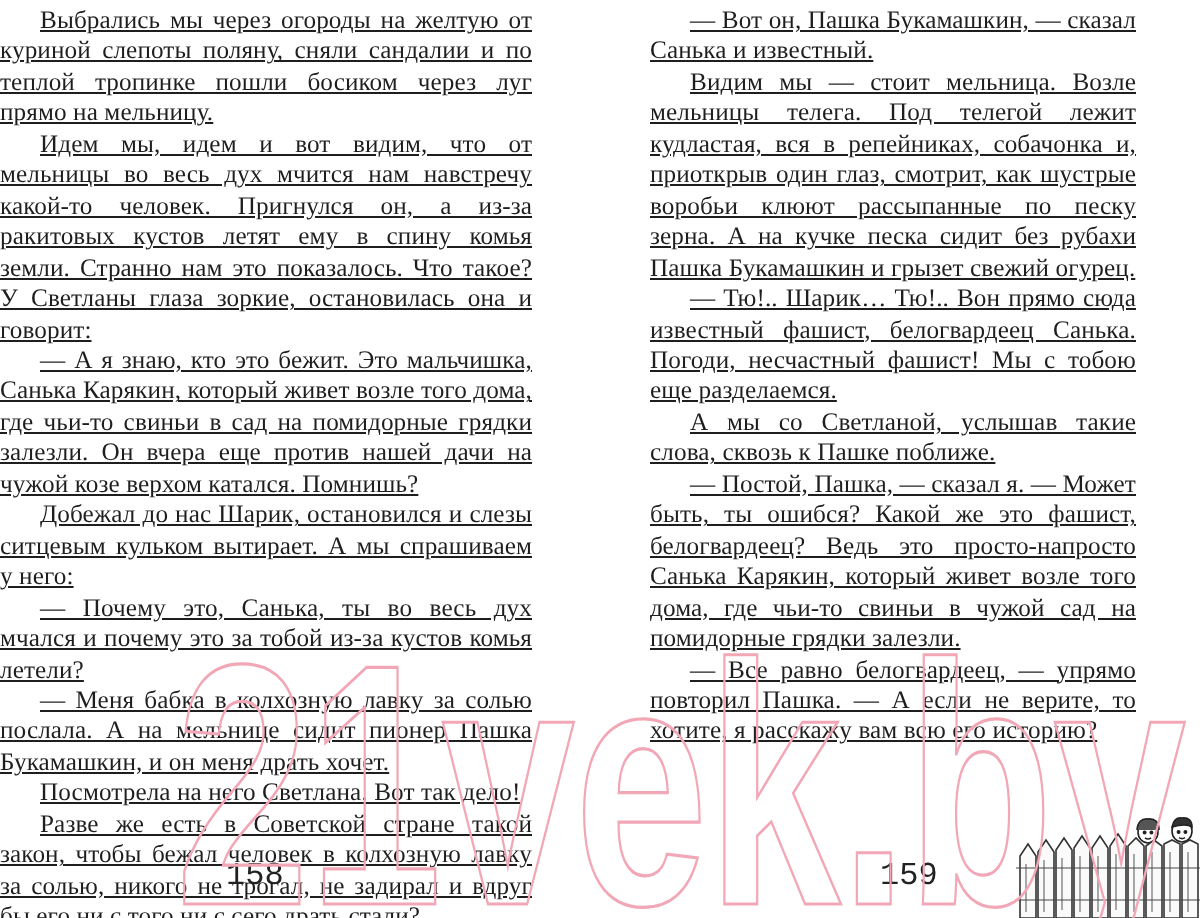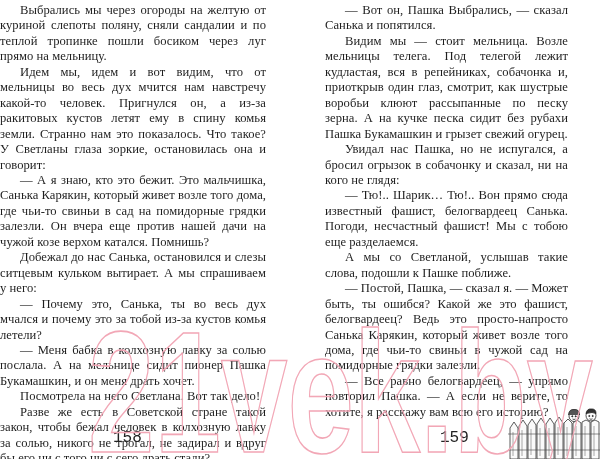--- a/index.html
+++ b/index.html
@@ -32,20 +32,21 @@
       text-align: justify;
       hyphens: manual;
       letter-spacing: 0.05px;
     }
     .page-left .text-block { left: 0; width: 266px; }
     .page-right .text-block { left: 25px; width: 243px; }
 
     .para {
       margin: 0;
       text-indent: 20px;
+      text-decoration: underline;
     }
 
     .page-number {
       position: absolute;
       top: 429px;
       font-family: Liberation Mono, monospace;
       font-size: 16px;
       color: #222;
     }
     .page-left .page-number { left: 113px; }
@@ -73,37 +74,36 @@
     }
   </style>
 </head>
 <body>
 
 <div class="page page-left">
   <div class="text-block">
     <p class="para">Выбрались мы через огороды на желтую от куриной слепоты поляну, сняли сандалии и по теплой тропинке пошли босиком через луг прямо на мельницу.</p>
     <p class="para">Идем мы, идем и вот видим, что от мельницы во весь дух мчится нам навстречу какой-то человек. Пригнулся он, а из-за ракитовых кустов летят ему в спину комья земли. Странно нам это показалось. Что такое? У Светланы глаза зоркие, остановилась она и говорит:</p>
     <p class="para">— А я знаю, кто это бежит. Это мальчишка, Санька Карякин, который живет возле того дома, где чьи-то свиньи в сад на помидорные грядки залезли. Он вчера еще против нашей дачи на чужой козе верхом катался. Помнишь?</p>
-    <p class="para">Добежал до нас Санька, остановился и слезы ситцевым кульком вытирает. А мы спрашиваем у него:</p>
+    <p class="para">Добежал до нас Шарик, остановился и слезы ситцевым кульком вытирает. А мы спрашиваем у него:</p>
     <p class="para">— Почему это, Санька, ты во весь дух мчался и почему это за тобой из-за кустов комья летели?</p>
     <p class="para">— Меня бабка в колхозную лавку за солью послала. А на мельнице сидит пионер Пашка Букамашкин, и он меня драть хочет.</p>
     <p class="para">Посмотрела на него Светлана. Вот так дело!</p>
     <p class="para">Разве же есть в Советской стране такой закон, чтобы бежал человек в колхозную лавку за солью, никого не трогал, не задирал и вдруг бы его ни с того ни с сего драть стали?</p>
 
   </div>
   <div class="page-number">158</div>
 </div>
 
 <div class="page page-right">
   <div class="text-block">
-    <p class="para">— Вот он, Пашка Выбрались, — сказал Санька и попятился.</p>
+    <p class="para">— Вот он, Пашка Букамашкин, — сказал Санька и известный.</p>
     <p class="para">Видим мы — стоит мельница. Возле мельницы телега. Под телегой лежит кудластая, вся в репейниках, собачонка и, приоткрыв один глаз, смотрит, как шустрые воробьи клюют рассыпанные по песку зерна. А на кучке песка сидит без рубахи Пашка Букамашкин и грызет свежий огурец.</p>
-    <p class="para">Увидал нас Пашка, но не испугался, а бросил огрызок в собачонку и сказал, ни на кого не глядя:</p>
     <p class="para">— Тю!.. Шарик… Тю!.. Вон прямо сюда известный фашист, белогвардеец Санька. Погоди, несчастный фашист! Мы с тобою еще разделаемся.</p>
-    <p class="para">А мы со Светланой, услышав такие слова, подошли к Пашке поближе.</p>
+    <p class="para">А мы со Светланой, услышав такие слова, сквозь к Пашке поближе.</p>
     <p class="para">— Постой, Пашка, — сказал я. — Может быть, ты ошибся? Какой же это фашист, белогвардеец? Ведь это просто-напросто Санька Карякин, который живет возле того дома, где чьи-то свиньи в чужой сад на помидорные грядки залезли.</p>
     <p class="para">— Все равно белогвардеец, — упрямо повторил Пашка. — А если не верите, то хотите, я расскажу вам всю его историю?</p>
 
   </div>
   <div class="page-number">159</div>
 </div>
 
 <svg class="illustration" viewBox="0 0 92 51" xmlns="http://www.w3.org/2000/svg">
 
   <g stroke="#222" stroke-width="0.8" fill="#fff">

